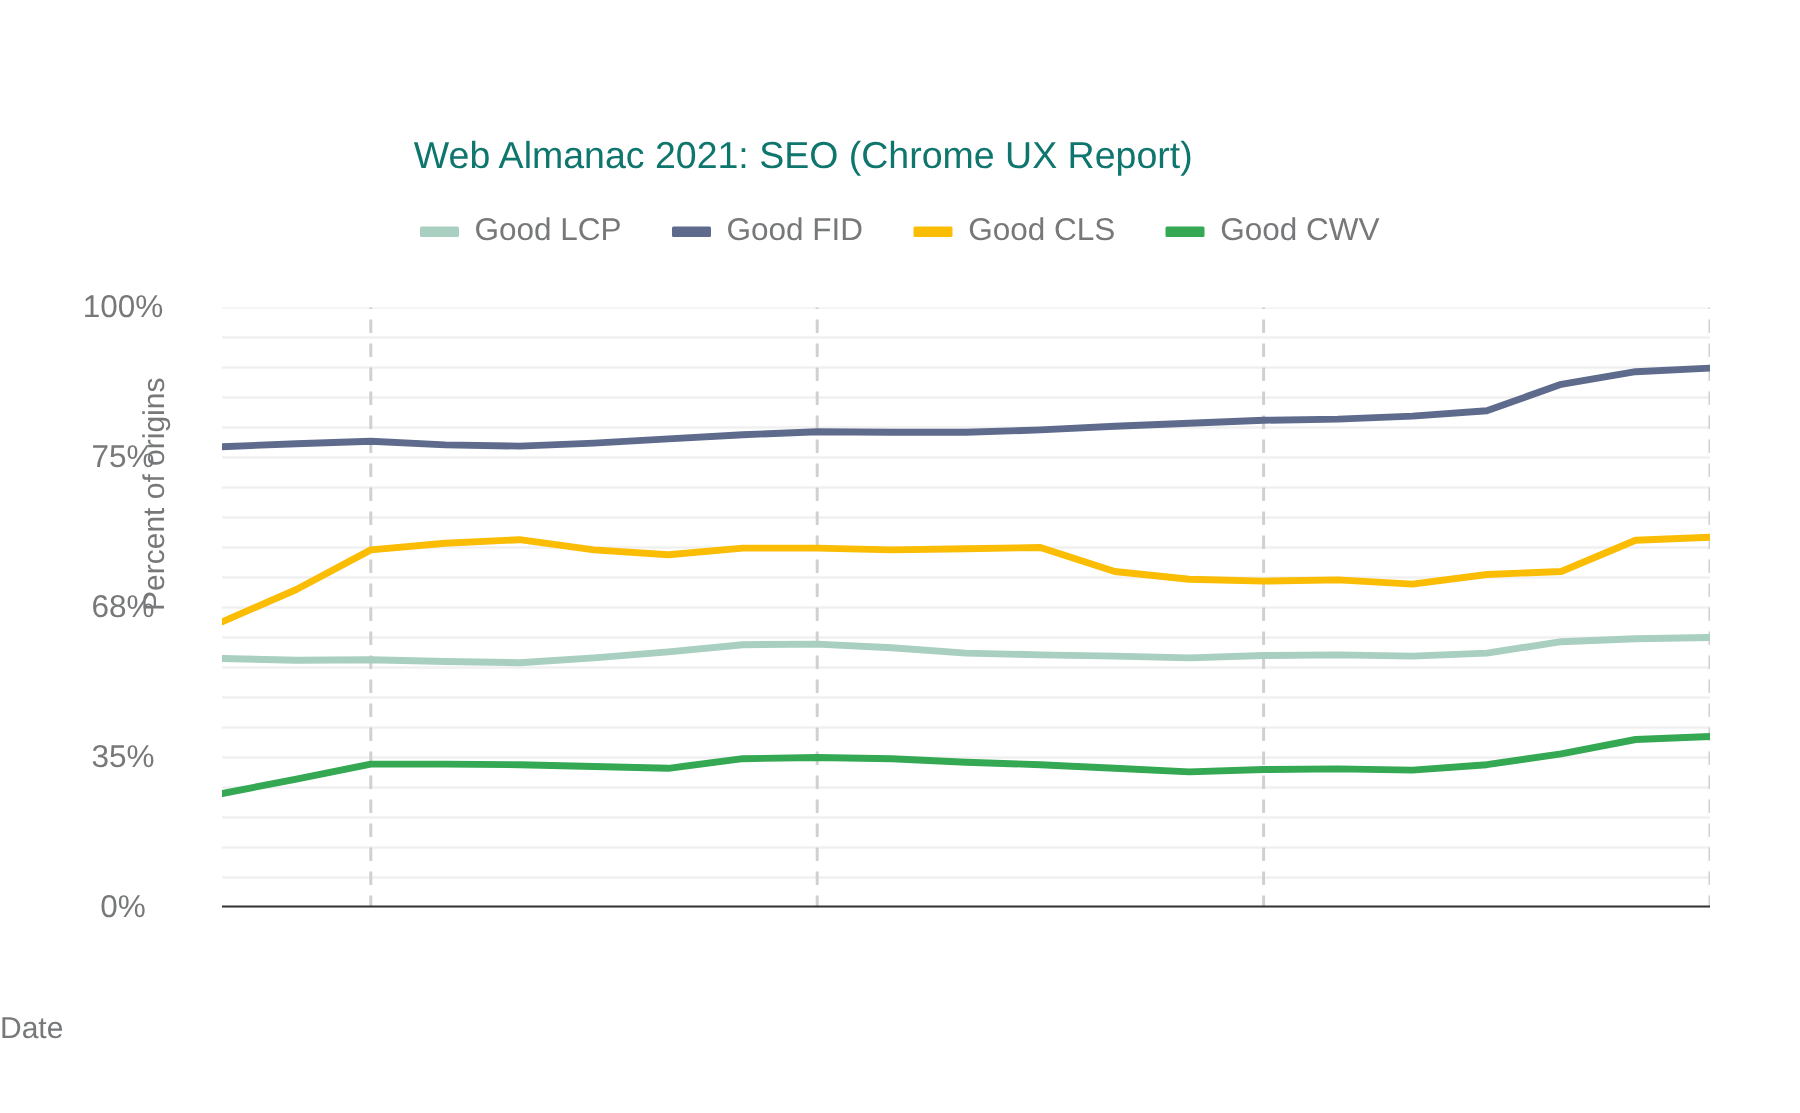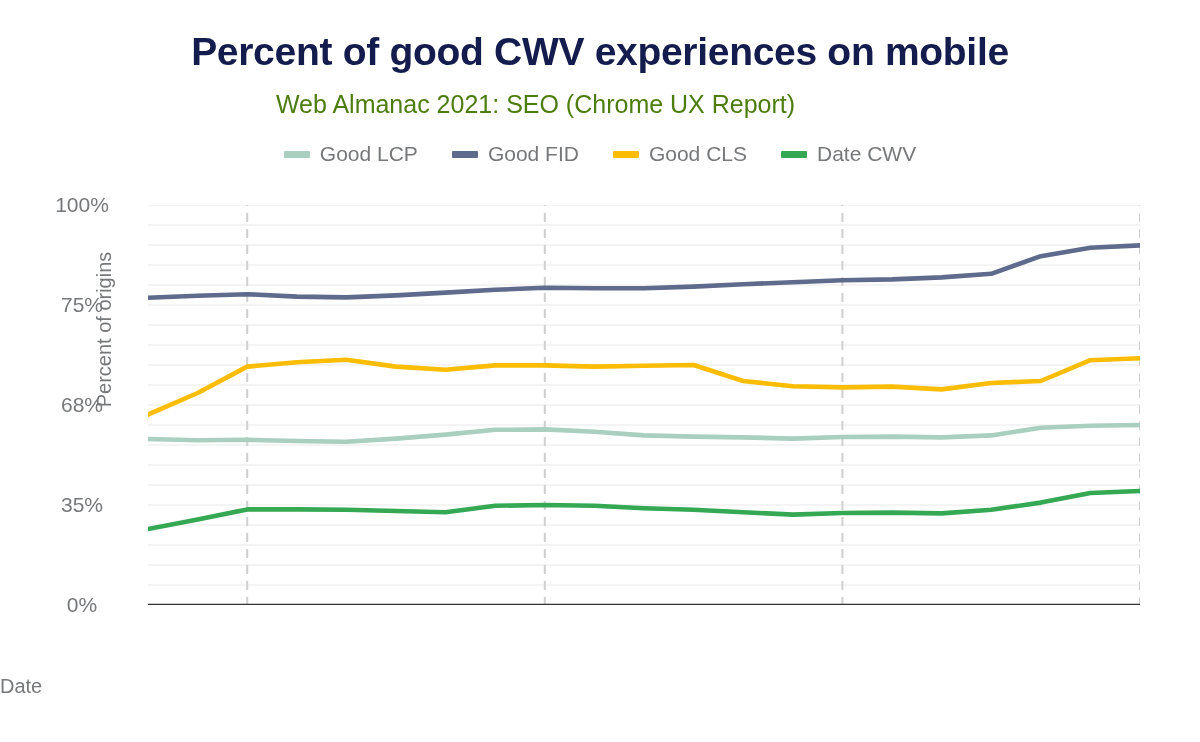--- a/index.html
+++ b/index.html
@@ -36,21 +36,21 @@
     white-space: nowrap;
   }
   #chart-subtitle {
     position: absolute;
     left: 0;
     top: 90px;
     width: 1071px;
     text-align: center;
     font-size: 25px;
     font-weight: normal;
-    color: #4d7c0f;
+    color: #0f766e;
     white-space: nowrap;
   }
 
   
   #legend {
     position: absolute;
     left: 0;
     top: 142px;
     width: 1200px;
     display: flex;
@@ -143,39 +143,38 @@
     top: 618px;
     width: 992px;
     height: 28px;
   }
 </style>
 </head>
 <body>
 
 <div id="figure">
 
-  <div id="chart-title">Percent of good CWV experiences on mobile</div>
   <div id="chart-subtitle">Web Almanac 2021: SEO (Chrome UX Report)</div>
 
   <div id="legend">
       <div class="legend-item">
         <span class="legend-swatch" style="background: rgb(168, 207, 191);"></span>
         <span class="legend-label">Good LCP</span>
       </div>
       <div class="legend-item">
         <span class="legend-swatch" style="background: rgb(95, 107, 140);"></span>
         <span class="legend-label">Good FID</span>
       </div>
       <div class="legend-item">
         <span class="legend-swatch" style="background: rgb(251, 188, 4);"></span>
         <span class="legend-label">Good CLS</span>
       </div>
       <div class="legend-item">
         <span class="legend-swatch" style="background: rgb(52, 168, 83);"></span>
-        <span class="legend-label">Date CWV</span>
+        <span class="legend-label">Good CWV</span>
       </div>
     </div>
 
   <div id="y-axis-title">Percent of origins</div>
   <div id="y-ticks">
       <div class="y-tick-label" style="top: 400px;">0%</div>
       <div class="y-tick-label" style="top: 300px;">35%</div>
       <div class="y-tick-label" style="top: 200px;">68%</div>
       <div class="y-tick-label" style="top: 100px;">75%</div>
       <div class="y-tick-label" style="top: 0px;">100%</div>

